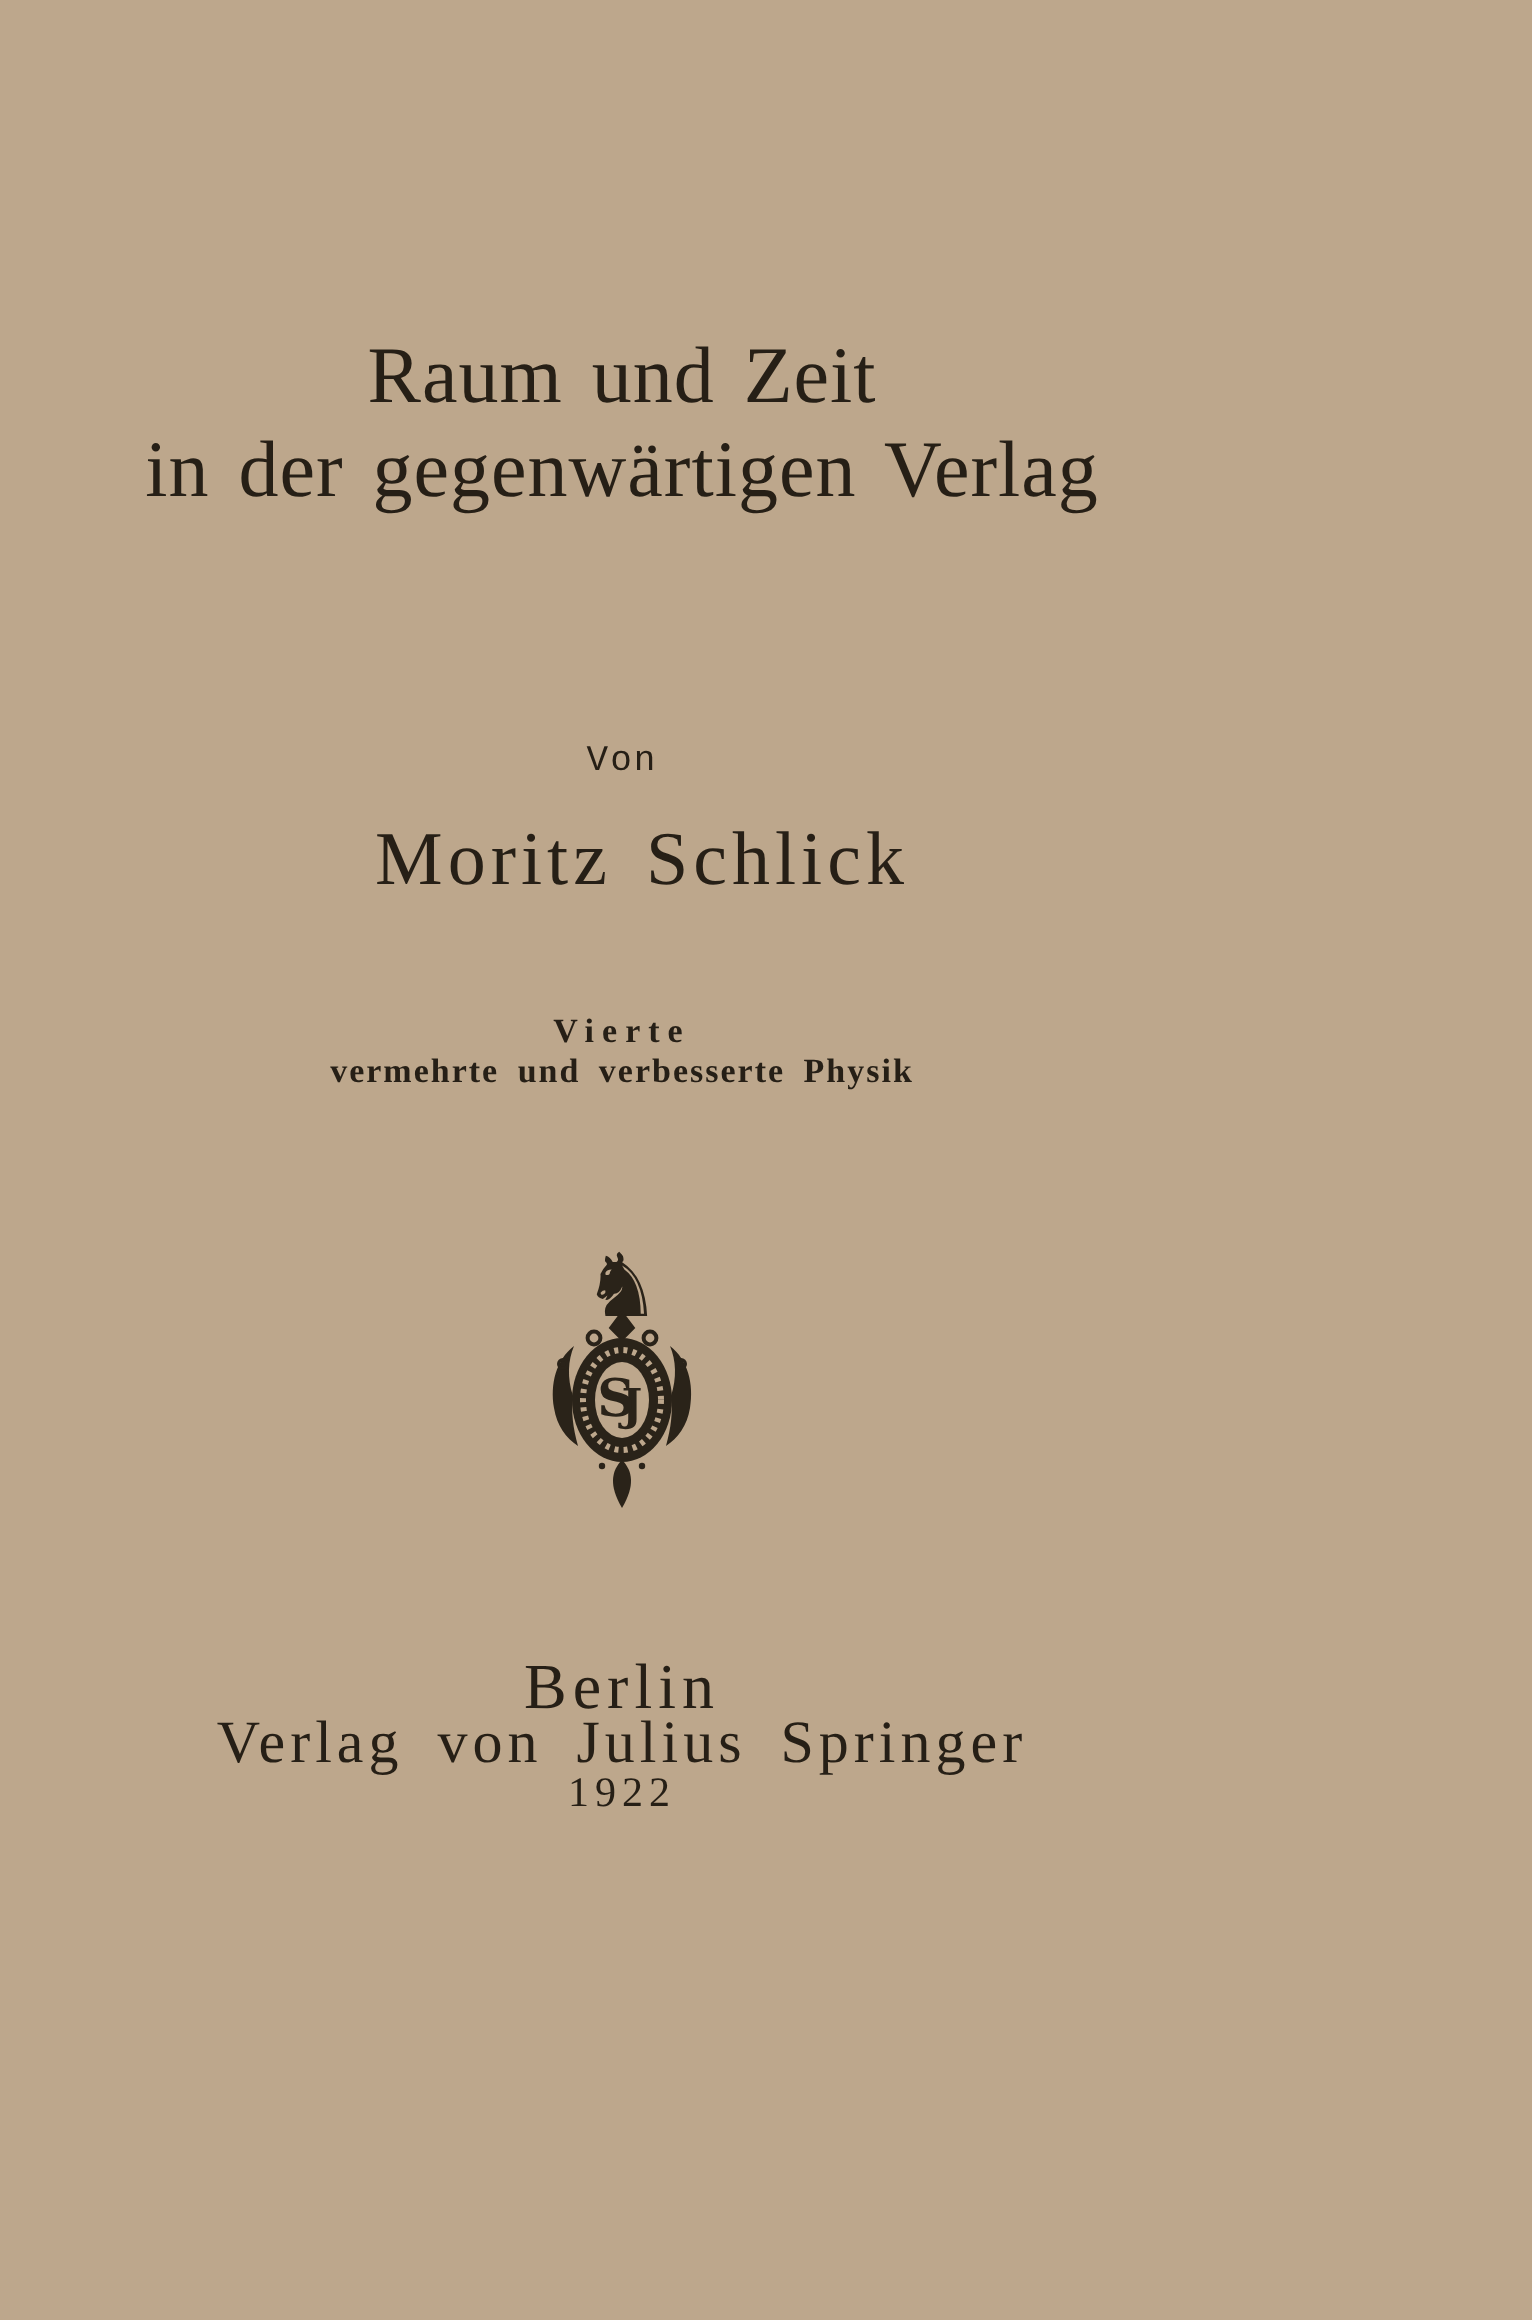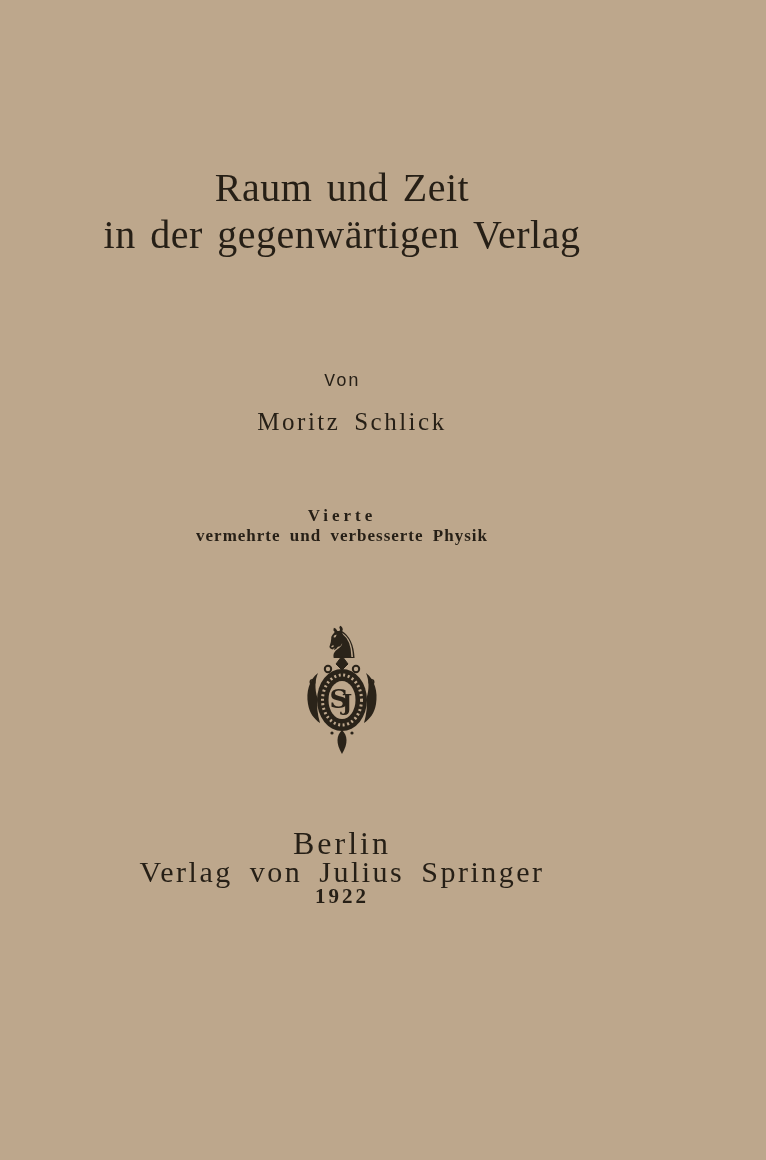--- a/index.html
+++ b/index.html
@@ -11,21 +11,20 @@
   body {
     width: 766px; height: 1160px;
     font-family: "Liberation Serif", serif;
     color: var(--ink);
   }
   .page {
     position: relative;
     width: 622px; height: 1160px;
     background: var(--bg);
     overflow: hidden;
-    margin-left: 31px;
   }
   .centered {
     position: absolute; left: 0; right: 0;
     text-align: center;
   }
   .book-title {
     top: 164px;
     font-size: 40px;
     line-height: 47px;
     letter-spacing: 0.5px;
@@ -38,21 +37,21 @@
     word-spacing: 3px;
   }
   .byline {
     top: 371px;
     font-size: 18px;
     letter-spacing: 1px;
     font-family: Liberation Mono, monospace;
   }
   .author-name {
     top: 408px;
-    font-size: 25px;
+    font-size: 38px;
     letter-spacing: 2.5px;
     word-spacing: 5px;
     padding-left: 20px;
   }
   .edition {
     top: 506px;
     font-size: 17px;
     line-height: 20px;
     font-weight: bold;
   }
@@ -69,21 +68,20 @@
     top: 855px;
     font-size: 30px;
     letter-spacing: 2.5px;
     word-spacing: 7px;
     text-align: center;
   }
   .imprint-year {
     top: 884px;
     font-size: 21px;
     letter-spacing: 3px;
-    font-weight: bold;
   }
   .emblem-knight-glyph {
     font-family: "DejaVu Sans", sans-serif;
   }
   .emblem-monogram {
     font-family: "DejaVu Serif", serif;
     font-weight: bold;
   }
 </style>
 </head>

